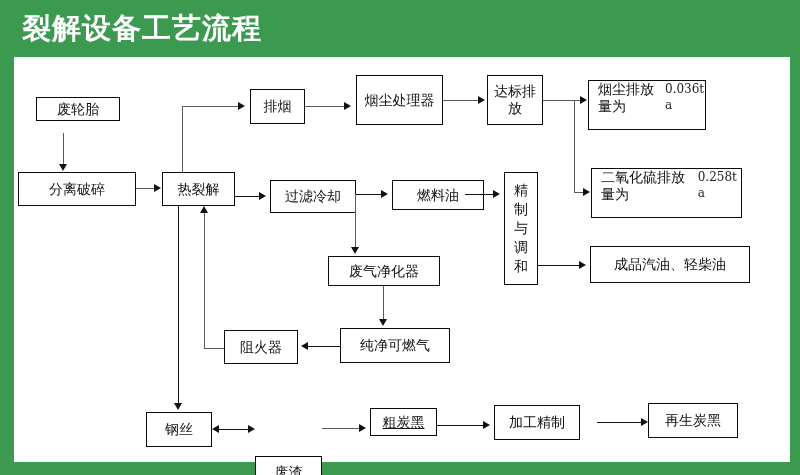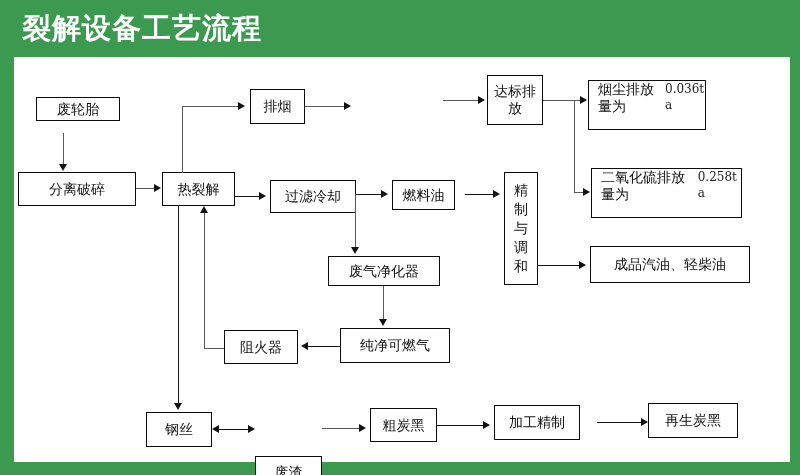--- a/index.html
+++ b/index.html
@@ -92,36 +92,37 @@
   <div class="canvas">
 
     <div class="box" style="left:22px;top:40px;width:84px;height:24px;">废轮胎</div>
 
     <div class="box" style="left:4px;top:115px;width:118px;height:34px;">分离破碎</div>
 
     <div class="box" style="left:148px;top:115px;width:73px;height:34px;">热裂解</div>
 
     <div class="box" style="left:236px;top:32px;width:55px;height:35px;">排烟</div>
 
+    <div class="box wrap" style="left:342px;top:18px;width:87px;height:50px;padding:0 6px;">烟尘处理器</div>
 
     <div class="box wrap" style="left:473px;top:18px;width:56px;height:50px;padding:0 4px;">达标排放</div>
 
     <div class="box emit" style="left:574px;top:23px;width:118px;height:50px;">
       <span class="l1">烟尘排放量为</span>
       <span class="l2">0.036t a</span>
     </div>
 
     <div class="box emit" style="left:577px;top:111px;width:151px;height:50px;">
       <span class="l1">二氧化硫排放量为</span>
       <span class="l2">0.258t a</span>
     </div>
 
     <div class="box" style="left:256px;top:123px;width:86px;height:33px;">过滤冷却</div>
 
-    <div class="box" style="left:378px;top:123px;width:63px;height:30px;">燃料油</div>
+    <div class="box" style="left:378px;top:123px;width:92px;height:30px;">燃料油</div>
 
     <div class="box vert" style="left:490px;top:115px;width:34px;height:113px;">
       <span>精</span>
       <span>制</span>
       <span>与</span>
       <span>调</span>
       <span>和</span>
     </div>
 
     <div class="box" style="left:576px;top:189px;width:160px;height:37px;">成品汽油、轻柴油</div>
@@ -129,21 +130,21 @@
     <div class="box" style="left:314px;top:199px;width:112px;height:30px;">废气净化器</div>
 
     <div class="box" style="left:326px;top:271px;width:110px;height:35px;">纯净可燃气</div>
 
     <div class="box" style="left:210px;top:273px;width:74px;height:34px;">阻火器</div>
 
     <div class="box" style="left:132px;top:355px;width:66px;height:35px;">钢丝</div>
 
     <div class="box" style="left:241px;top:355px;width:67px;height:33px;margin-top:44px;">废渣</div>
 
-    <div class="box" style="left:356px;top:351px;width:67px;height:34px;">粗炭黑</div>
+    <div class="box" style="left:356px;top:351px;width:67px;height:28px;text-decoration:underline;">粗炭黑</div>
 
     <div class="box" style="left:480px;top:348px;width:86px;height:35px;">加工精制</div>
 
     <div class="box" style="left:634px;top:346px;width:90px;height:35px;">再生炭黑</div>
 
     <div class="ln vl" style="left:49px;top:76px;height:33px;"></div>
     <div class="ar d" style="left:45px;top:107px;"></div>
 
     <div class="ln hl" style="left:122px;top:131px;width:19px;"></div>
     <div class="ar r" style="left:140px;top:127px;"></div>

